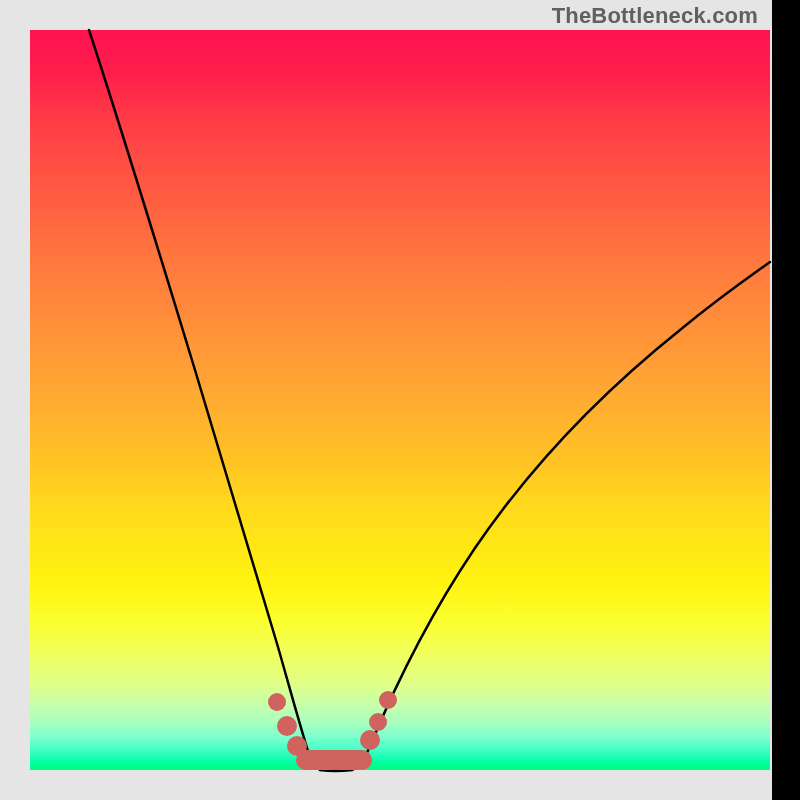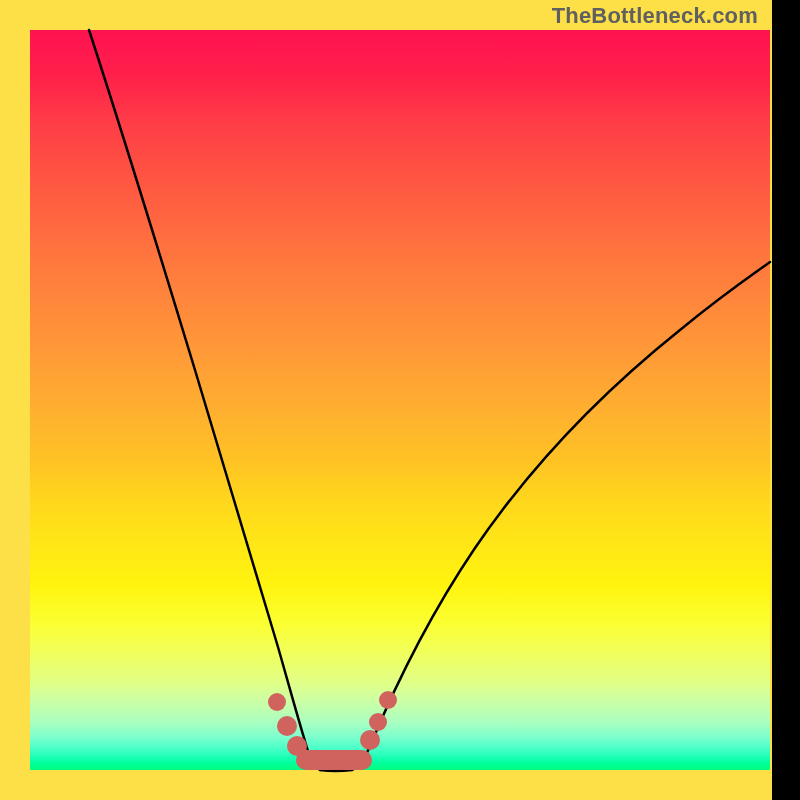--- a/index.html
+++ b/index.html
@@ -8,21 +8,21 @@
     width: 800px;
     height: 800px;
     background: #000;
     overflow: hidden;
     font-family: Arial, Helvetica, sans-serif;
   }
   .frame {
     position: absolute;
     left: 0; top: 0;
     width: 772px; height: 800px;
-    background: #fde047;
+    background: #e5e5e5;
   }
   .watermark {
     position: absolute;
     top: 3px;
     right: 14px;
     color: #606060;
     font-size: 22px;
     font-weight: 600;
     letter-spacing: 0.2px;
     font-family: Arial, Helvetica, sans-serif;

